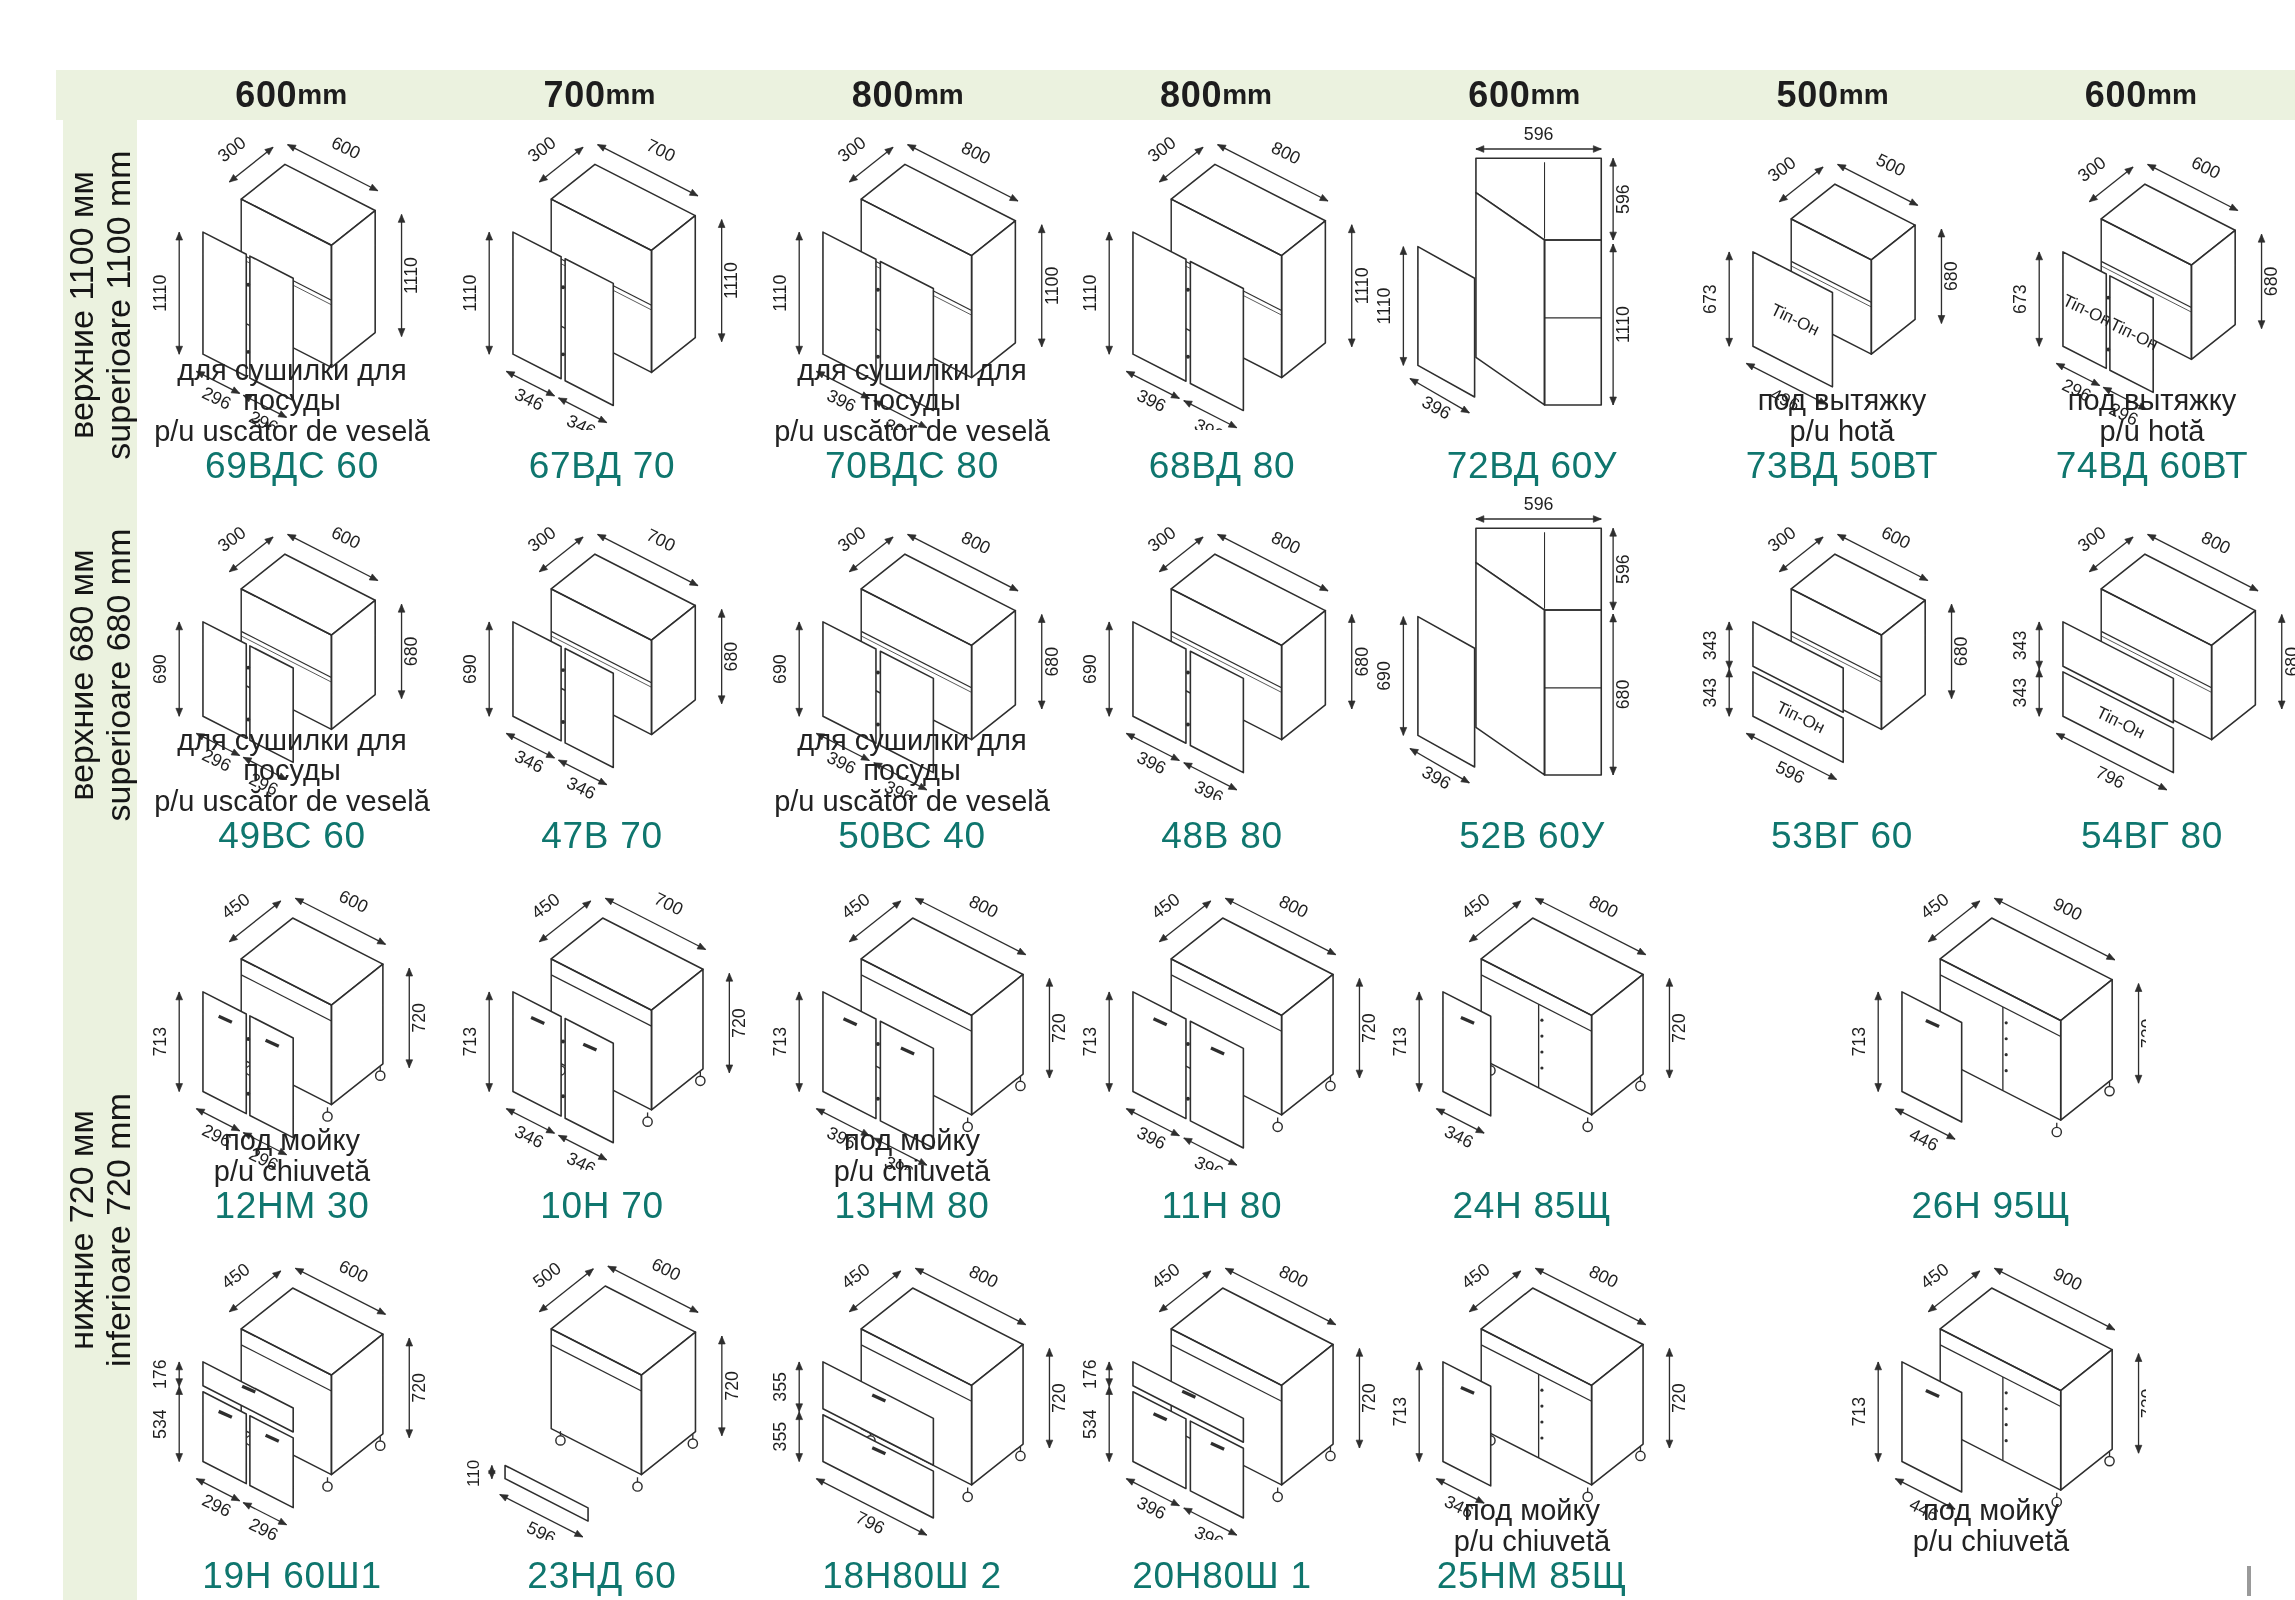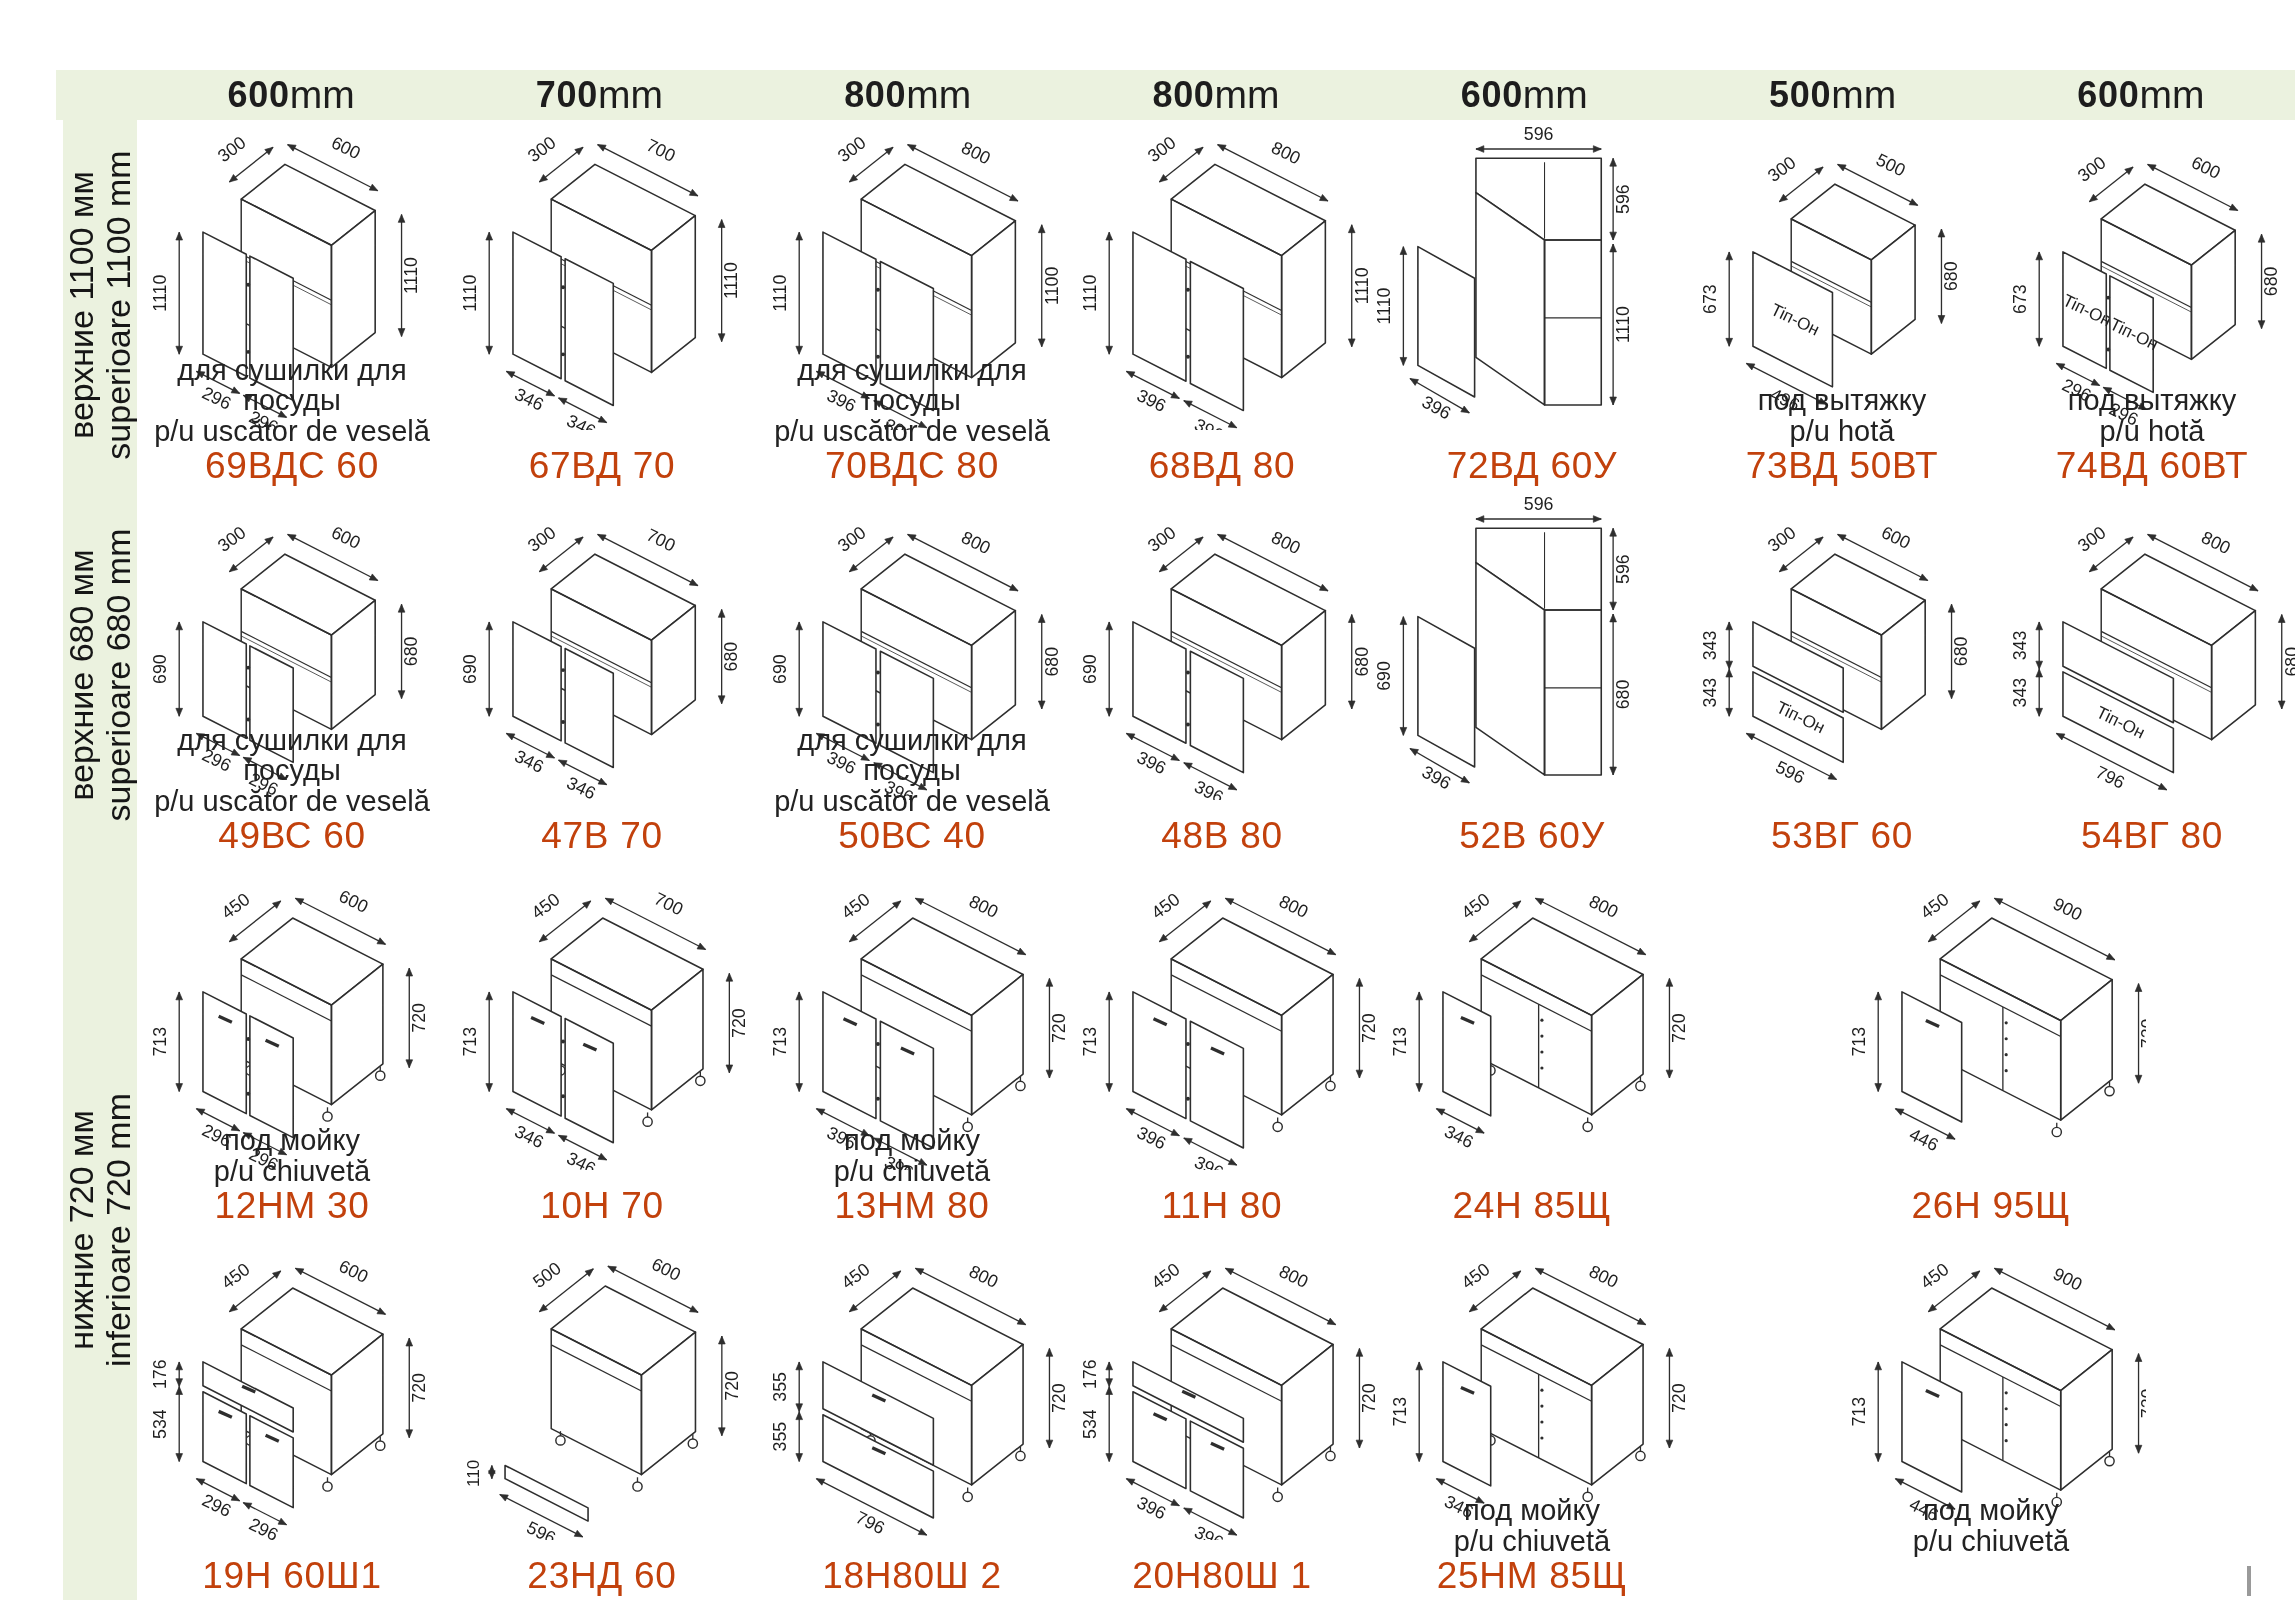--- a/index.html
+++ b/index.html
@@ -5,31 +5,31 @@
   html,body{margin:0;padding:0;}
   body{
     width:2295px;height:1601px;position:relative;overflow:hidden;
     background:#ffffff;font-family:"Liberation Sans",sans-serif;color:#1d1d1d;
   }
   .band{position:absolute;left:56px;top:70px;right:0;height:50px;background:#ebf2df;}
   .side-strip{position:absolute;left:63px;top:70px;width:74px;bottom:0;background:#ebf2df;}
   .header-row{position:absolute;left:137px;top:70px;right:0;height:50px;display:flex;}
   .hcol{flex:1;display:flex;align-items:center;justify-content:center;white-space:nowrap;}
   .hcol b{font-size:36px;font-weight:bold;letter-spacing:0.7px;}
-  .hcol span{font-size:39px;font-weight:400;text-align:right;}
+  .hcol span{font-size:28px;font-weight:700;text-align:right;}
   .side-label{position:absolute;left:100px;transform:translate(-50%,-50%) rotate(-90deg);
     white-space:nowrap;text-align:center;font-size:34px;line-height:1.1;color:#161616;}
   .grid{position:absolute;left:137px;top:120px;right:0;bottom:0;display:flex;flex-direction:column;}
   .cat-row{height:370px;display:flex;}
   .cab-cell{flex:1;position:relative;display:flex;justify-content:center;}
   .cab-cell.wide{flex:2;}
   .cab-note{position:absolute;bottom:44px;left:0;right:0;text-align:center;
     font-size:29px;line-height:1.05;color:#222;}
   .cab-model{position:absolute;bottom:2.6px;left:0;right:0;text-align:center;
-    font-size:37px;letter-spacing:0.7px;color:#c2410c;}
+    font-size:37px;letter-spacing:0.7px;color:#0f766e;}
   .page-tick{position:absolute;right:44px;bottom:5.3px;width:4px;height:30px;background:#9a9a9a;}
   svg{display:block;}
 </style>
 </head>
 <body>
 
 <div class="band"></div>
 <div class="side-strip"></div>
 <div class="header-row" id="header-row">
     <div class="hcol">

